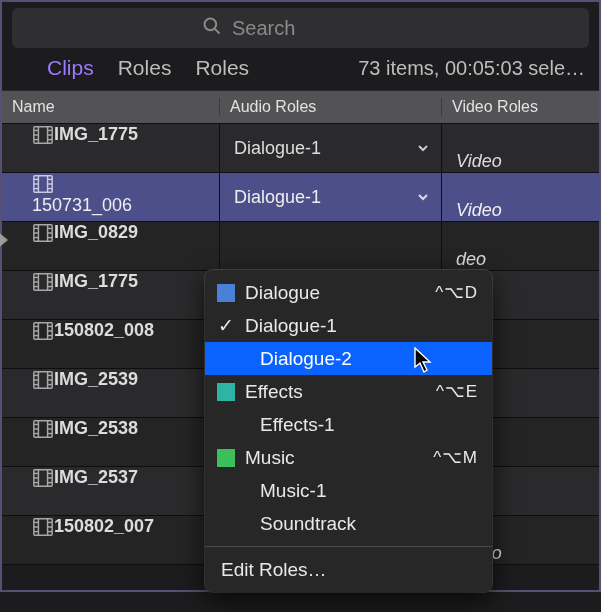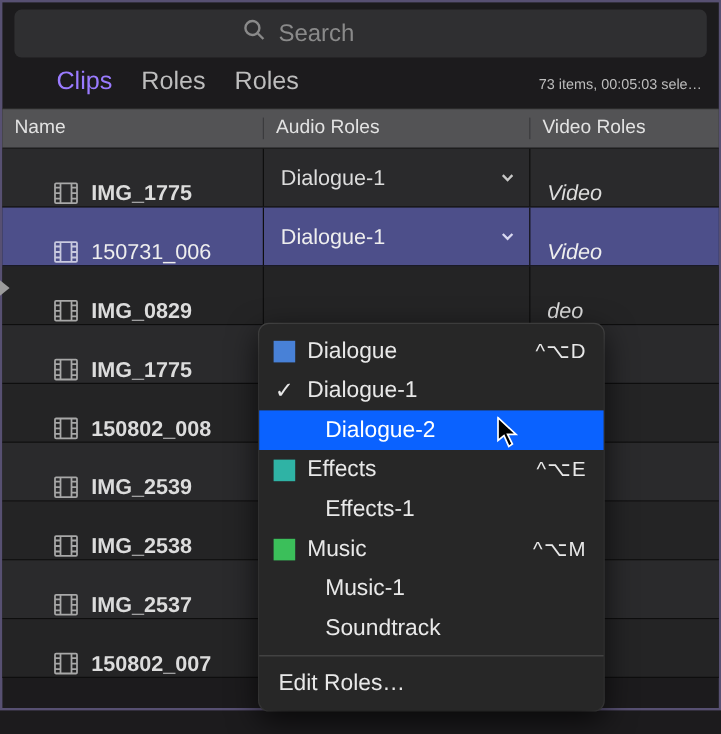--- a/index.html
+++ b/index.html
@@ -34,21 +34,21 @@
   
   .tabsrow {
     display: flex;
     align-items: baseline;
     padding: 0 14px 10px 14px;
     gap: 24px;
     font-size: 21px;
   }
   .tab { color: #bdbdbd; cursor: default; }
   .tab.active { color: #9a7bff; margin-left: 31px; }
-  .status { margin-left: auto; color: #bdbdbd; font-size: 12px; white-space: nowrap; overflow: hidden; text-overflow: ellipsis; max-width: 260px;}
+  .status { margin-left: auto; color: #bdbdbd; font-size: 20px; white-space: nowrap; overflow: hidden; text-overflow: ellipsis; max-width: 260px;}
   
   .colheaders {
     display: flex;
     background: #535355;
     height: 34px;
     border-top: 1px solid #2a2a2a;
     border-bottom: 1px solid #111;
     font-size: 16px;
     color: #e2e2e2;
     align-items: center;
@@ -67,28 +67,27 @@
     border-bottom: 1px solid #0e0e0e;
   }
   .row.alt { background: #242425; }
   .row.selected {
     background: #4d4f8a;
     color: #eeeeee;
   }
   .row .cell-name {
     width: 218px;
     display: flex;
-    align-items: flex-end;
-    gap: 10px;
-    padding-left: 42px;
+    align-items: flex-start;
+    padding-left: 30px;
     border-right: 1px solid #0e0e0e;
     height: 100%;
     font-weight: 600;
   }
-  .row.selected .cell-name { font-weight: 400; }
+  .row.selected .cell-name { font-weight: 400; flex-direction: column; }
   .row .cell-audio {
     width: 222px;
     display: flex;
     align-items: center;
     border-right: 1px solid #0e0e0e;
     height: 100%;
     padding: 0 10px 0 14px;
     position: relative;
   }
   .row .cell-video {
@@ -113,21 +112,21 @@
     position: absolute;
     left: -4px; top: 230px;
     width: 0; height: 0;
     border-top: 8px solid transparent;
     border-bottom: 8px solid transparent;
     border-left: 10px solid #9c9c9c;
   }
   
   .menu {
     position: absolute;
-    left: 214px; top: 268px;
+    left: 203px; top: 268px;
     width: 287px;
     background: #272727;
     border-radius: 8px;
     box-shadow: 0 8px 26px rgba(0,0,0,0.7), 0 0 0 1px #4a4a4a;
     padding: 6px 0 6px 0;
     font-size: 19px;
     color: #e8e8e8;
     z-index: 50;
   }
   .menu .item {

